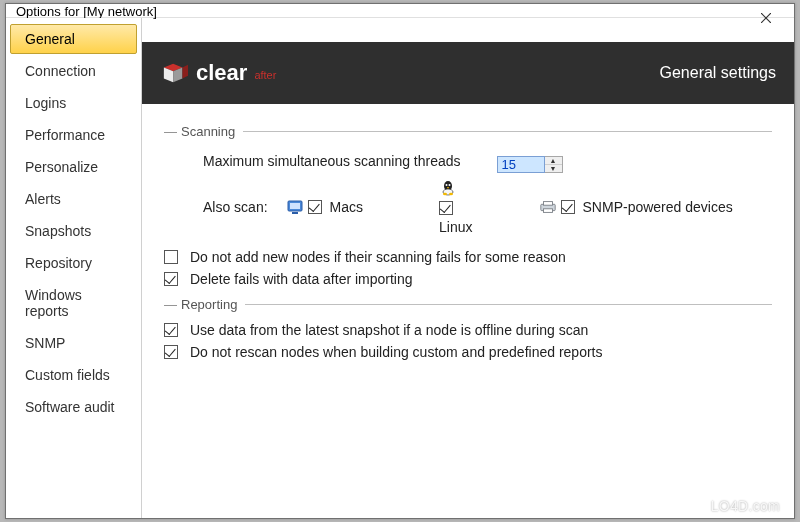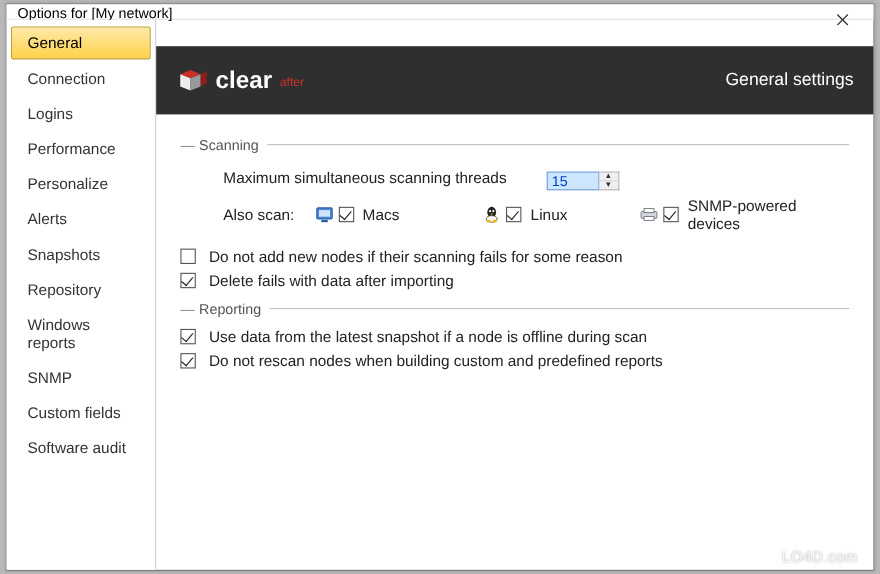--- a/index.html
+++ b/index.html
@@ -306,21 +306,21 @@
               <rect x="2" y="3" width="14" height="10" rx="1" fill="#4a88d8" stroke="#2b5da8"></rect>
               <rect x="4" y="5" width="10" height="6" fill="#cfe2ff"></rect>
               <rect x="6" y="14" width="6" height="2" fill="#2b5da8"></rect>
             </svg>
             <span class="cb checked"></span>
             <span>Macs</span>
           </span>
 
           <span style="width:40px;"></span>
 
-          <span style="display:inline-flex;align-items:center;gap:4px;">
+          <span style="display:inline-flex;align-items:flex-start;gap:4px;flex-direction:column;">
             <svg class="mini-icon" viewBox="0 0 18 18">
               <ellipse cx="9" cy="7" rx="4" ry="5" fill="#222"></ellipse>
               <ellipse cx="9" cy="13" rx="5" ry="3" fill="#f6f6f6" stroke="#222" stroke-width="0.6"></ellipse>
               <circle cx="7.5" cy="6" r="1" fill="#fff"></circle>
                 <circle cx="10.5" cy="6" r="1" fill="#fff"></circle>
               <polygon points="8,8 10,8 9,10" fill="#f3b900"></polygon>
               <ellipse cx="6" cy="15" rx="2" ry="1.2" fill="#f3b900"></ellipse>
               <ellipse cx="12" cy="15" rx="2" ry="1.2" fill="#f3b900"></ellipse>
             </svg>
             <span class="cb checked"></span>

